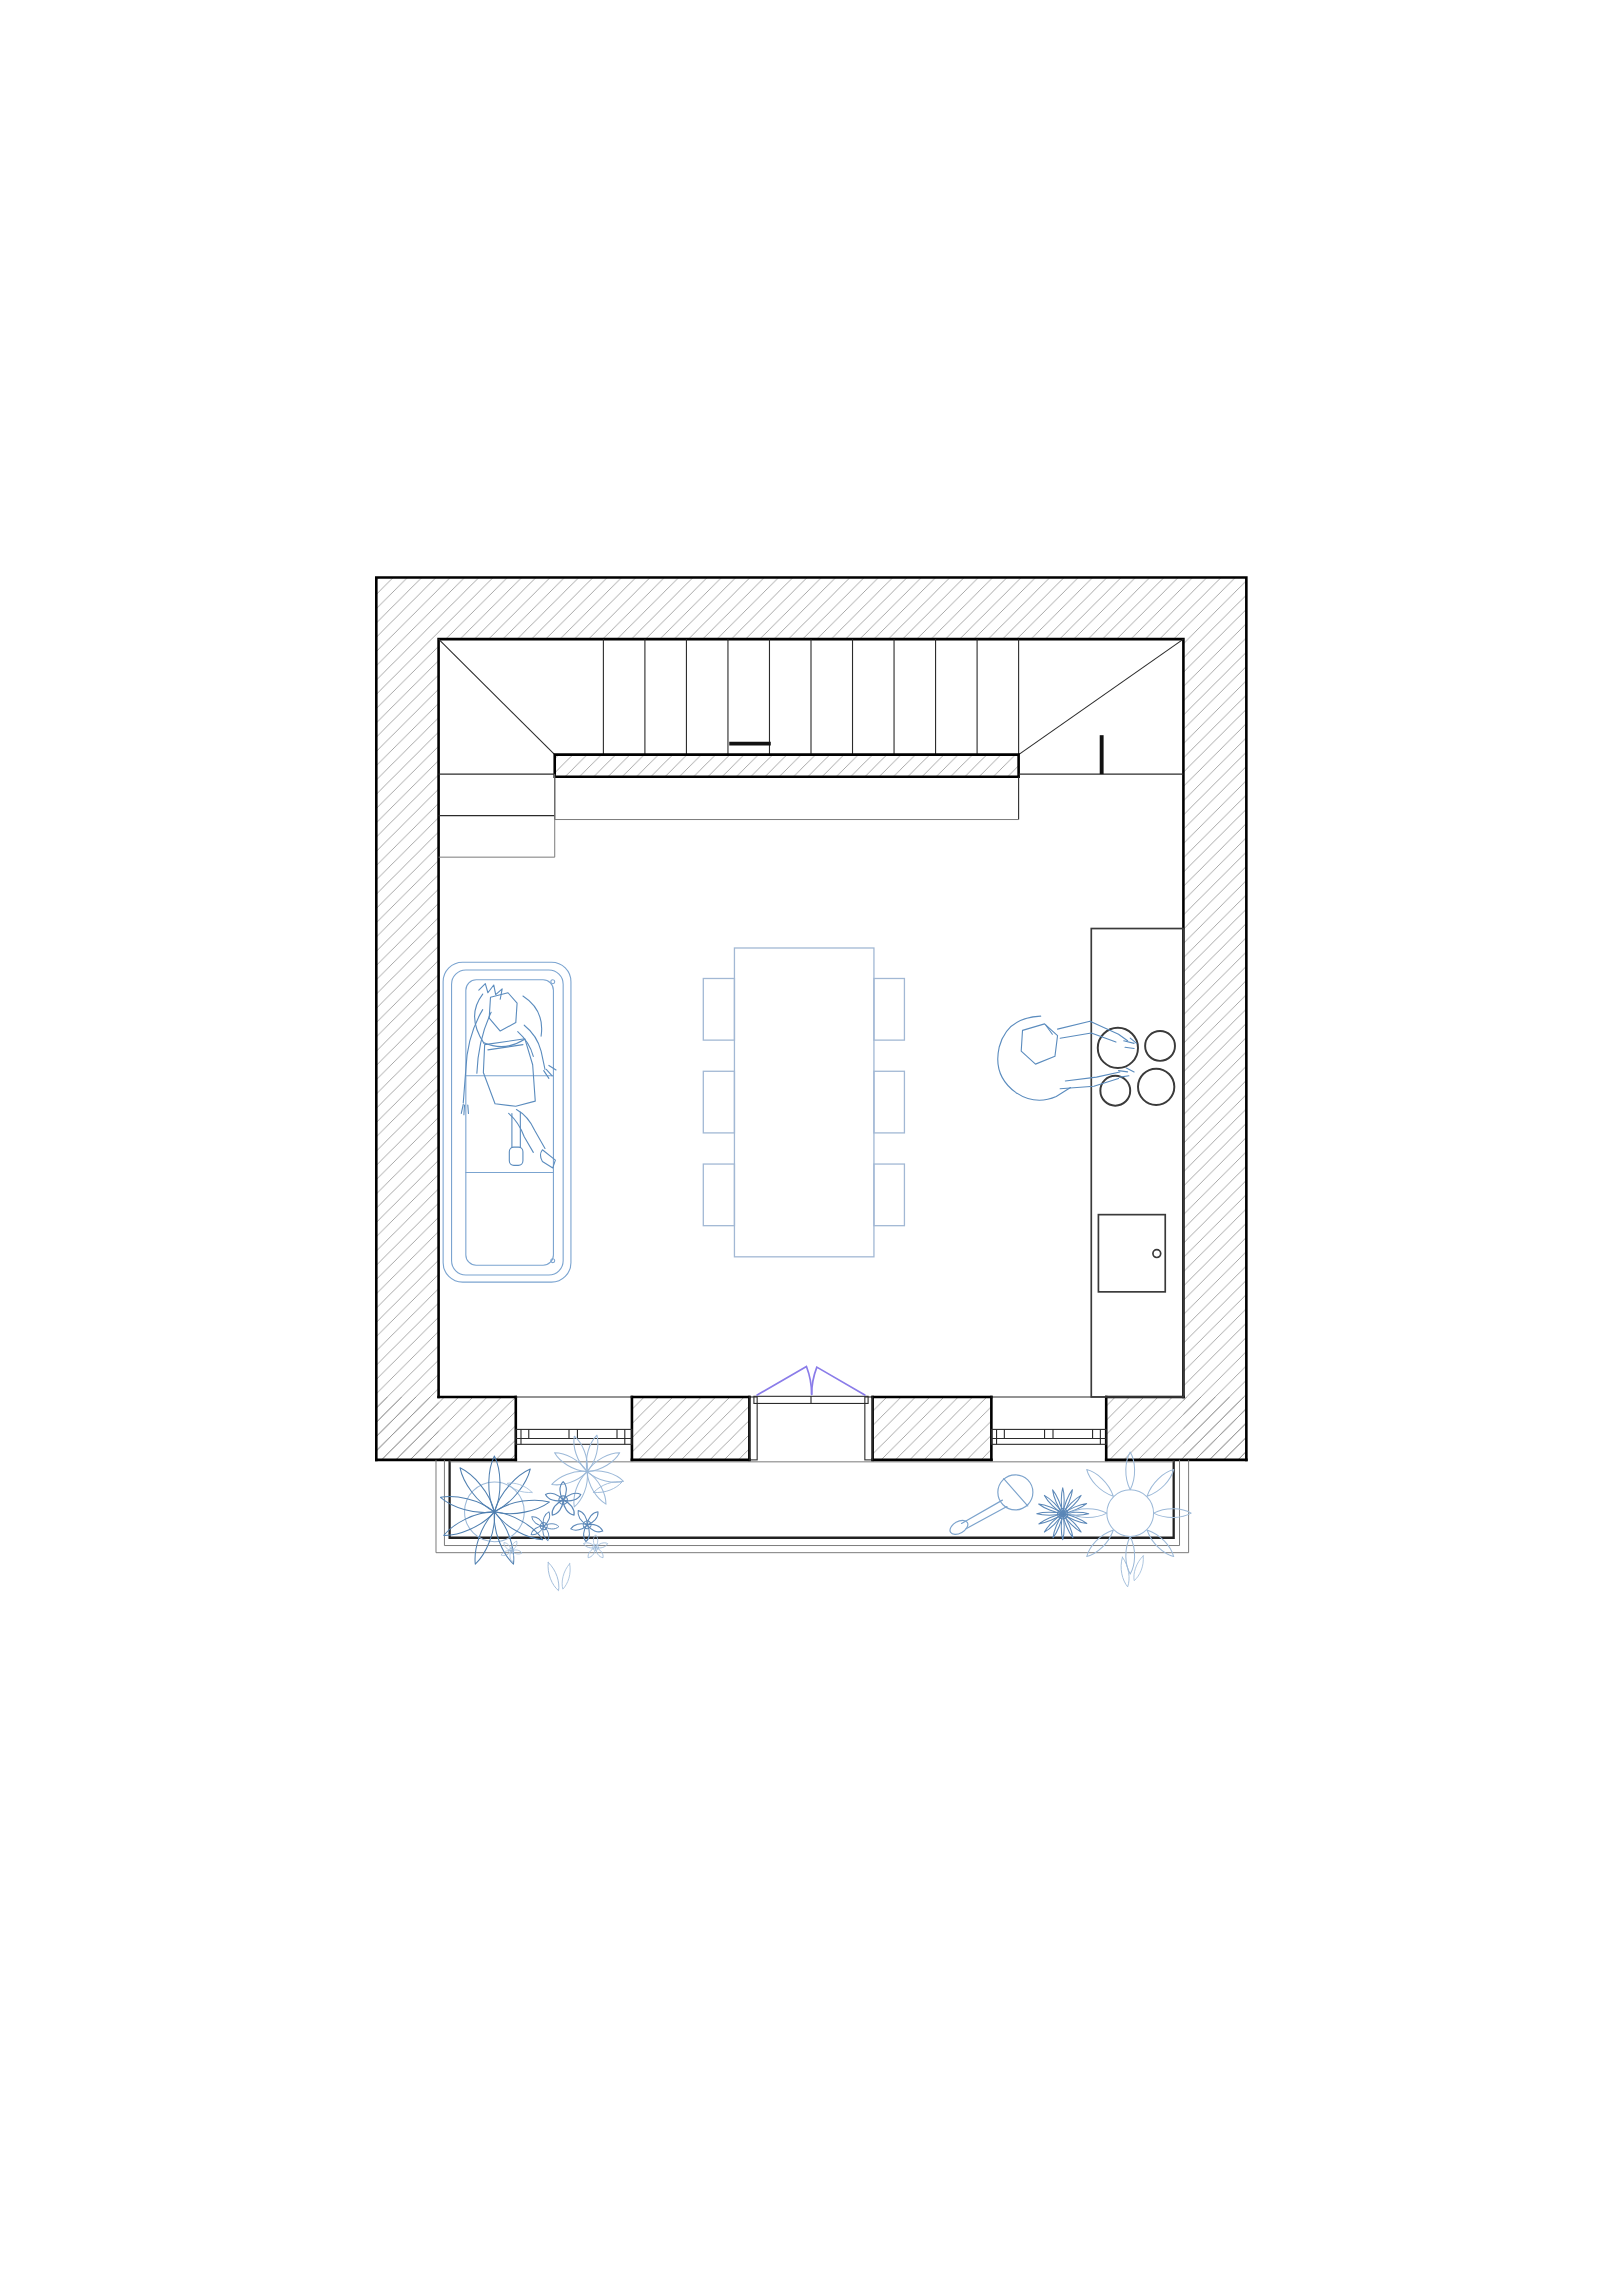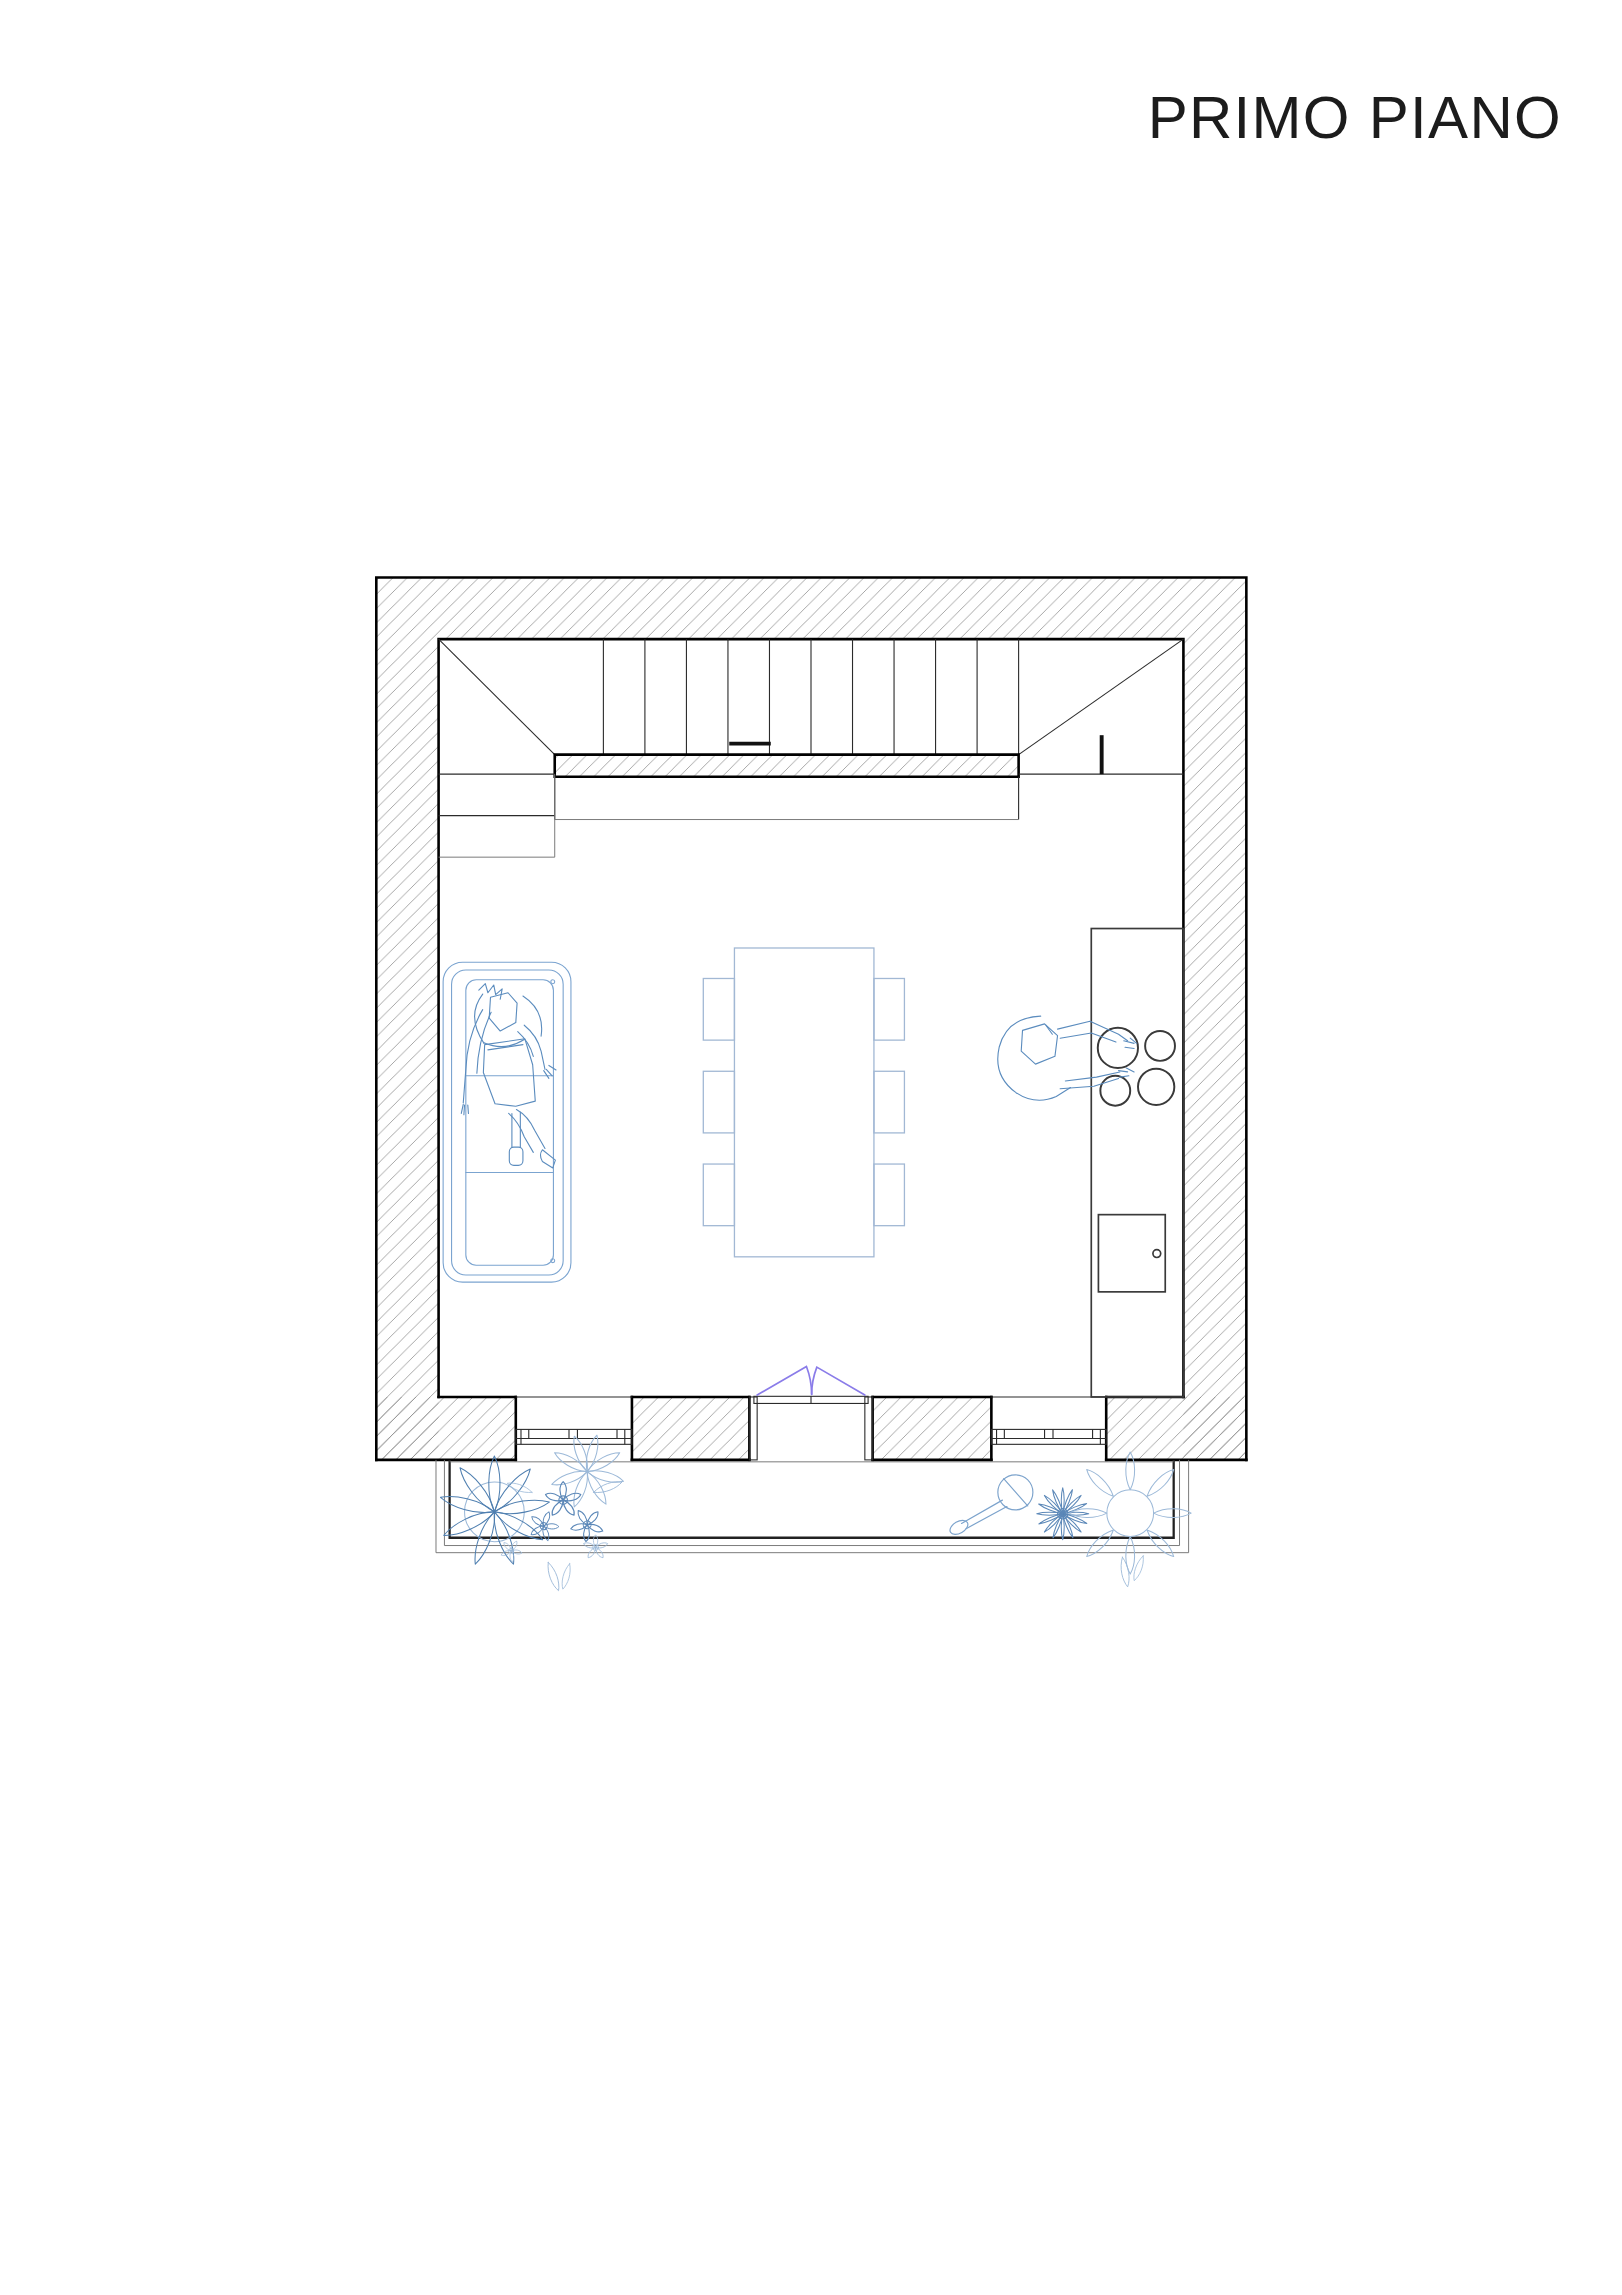--- a/index.html
+++ b/index.html
@@ -30,21 +30,20 @@
   .plantL{color:var(--plant-blue-light);}
   .flower{color:var(--flower-blue);}
   .can{stroke:var(--watering-can-blue);stroke-width:1.8;fill:none;stroke-linecap:round;}
   .cur{stroke:currentColor;fill:none;stroke-width:1.6;stroke-linejoin:round;stroke-linecap:round;}
 </style>
 </head>
 <body>
 
 <div class="page">
 
-  <div class="plan-title">PRIMO PIANO</div>
 
   <svg class="plan" viewBox="0 0 2500 3537" xmlns="http://www.w3.org/2000/svg">
     <defs>
       <pattern id="hatch" width="22" height="22" patternUnits="userSpaceOnUse">
         <path d="M0,22 L22,0" stroke="var(--hatch-line)" stroke-width="1.2" fill="none"></path>
       </pattern>
       <path id="leafBig" d="M0,0 C-13,-28 -10,-66 0,-86 C10,-66 13,-28 0,0 Z"></path>
       <path id="leafMid" d="M0,0 C-10,-20 -8,-44 0,-58 C8,-44 10,-20 0,0 Z"></path>
       <path id="petal" d="M0,0 C-6,-9 -6,-20 0,-26 C6,-20 6,-9 0,0 Z"></path>
       <path id="thinPetal" d="M0,0 C-3,-12 -3,-30 0,-40 C3,-30 3,-12 0,0 Z"></path>

